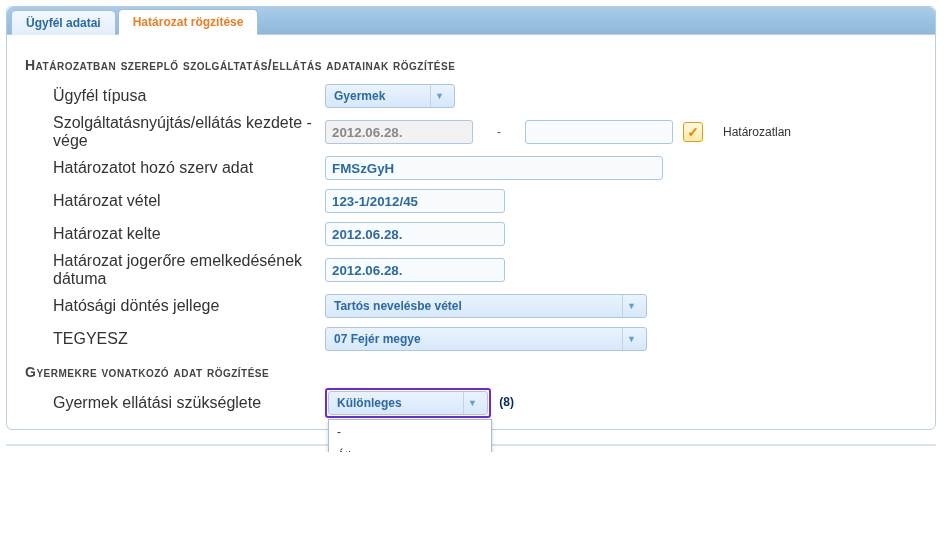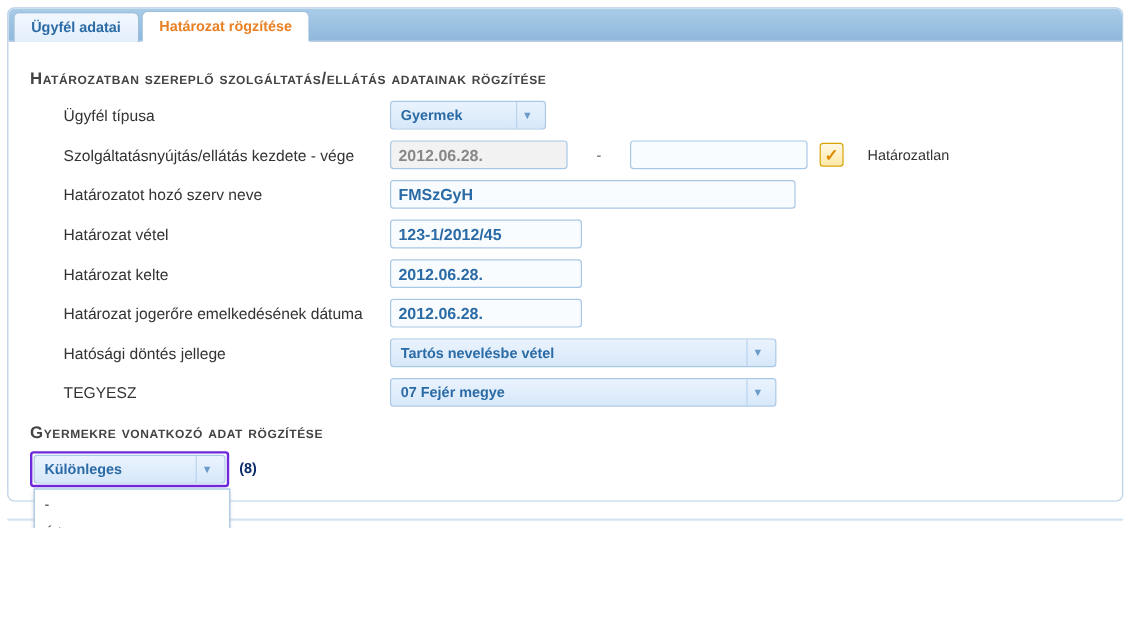--- a/index.html
+++ b/index.html
@@ -61,21 +61,21 @@
   .row {
     display: flex;
     align-items: center;
     margin: 3px 0;
     min-height: 30px;
   }
   .label {
     width: 300px;
     padding-left: 28px;
     color: #333;
-    font-size: 13px;
+    font-size: 16px;
   }
   .fieldarea {
     display: flex;
     align-items: center;
     gap: 10px;
   }
   .textinput, .combo {
     border: 1px solid #a9c7e6;
     border-radius: 3px;
     height: 24px;
@@ -104,21 +104,21 @@
     width: 18px;
     height: 100%;
     display: flex;
     align-items: center;
     justify-content: center;
     border-left: 1px solid #b8d4ef;
     color: #6a9ccb;
     font-size: 9px;
     margin-left: 8px;
   }
-  .w130{width:130px}.w160{width:160px}.w308{width:322px}
+  .w130{width:130px}.w160{width:180px}.w308{width:322px}
   .w338{width:338px}.w148{width:148px}.empty{width:148px}
   .cb{
     width:20px;height:20px;border:1px solid #d6a300;border-radius:3px;
     background:linear-gradient(#fff8e6,#ffe9a7);display:flex;align-items:center;
     justify-content:center;color:#e08a00;font-weight:bold;font-size:14px;
   }
   .dash{color:#555;padding:0 14px}
   .dropdown-wrap{position:relative}
   .dd-highlight{
     border:2px solid #6d28d9; border-radius:3px; padding:1px;
@@ -191,21 +191,21 @@
         <span class="dash">-</span>
         <input class="textinput empty" value="" style="">
         <div class="cb">
           <span>✓</span>
         </div>
         <span style="margin-left:10px">Határozatlan</span>
       </div>
     </div>
 
     <div class="row">
-      <div class="label">Határozatot hozó szerv neve</div>
+      <div class="label">Határozatot hozó szerv adat</div>
       <div class="fieldarea">
         <input class="textinput w338" value="FMSzGyH" style="">
       </div>
     </div>
 
     <div class="row">
       <div class="label">Határozat vétel</div>
       <div class="fieldarea">
         <input class="textinput w160" value="123-1/2012/45" style="">
       </div>
@@ -241,20 +241,21 @@
         <div class="combo w308">
           <span>07 Fejér megye</span>
           <span class="caret">▼</span>
         </div>
       </div>
     </div>
 
     <div class="section-title">Gyermekre vonatkozó adat rögzítése</div>
 
     <div class="row">
+      <div class="label">Gyermek ellátási szükséglete</div>
       <div class="fieldarea">
         <div class="dd-highlight">
           <div class="dropdown-wrap">
             <div class="combo" style="width:160px">
               <span>Különleges</span>
               <span class="caret">▼</span>
             </div>
             <span class="dd-ann">(8)</span>
             <div class="dropdown-list">
               <div>-</div>

